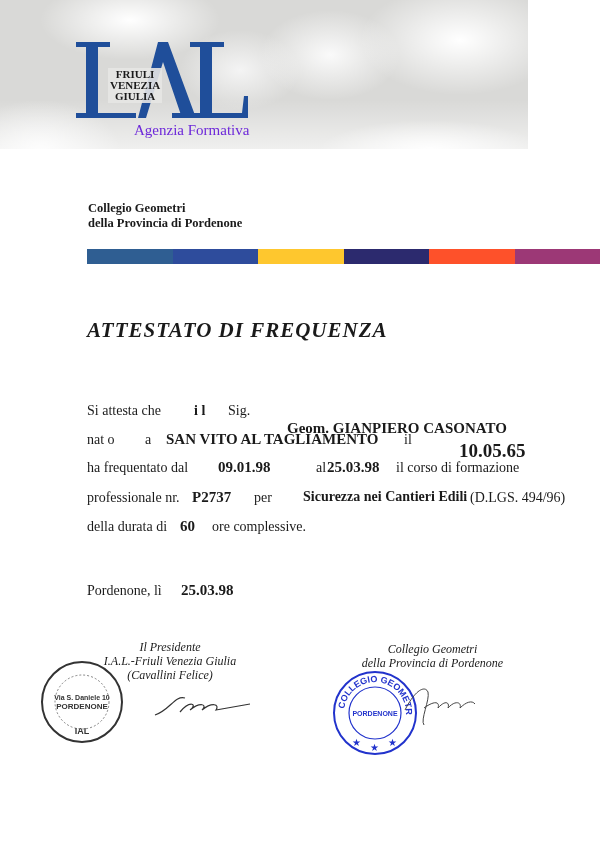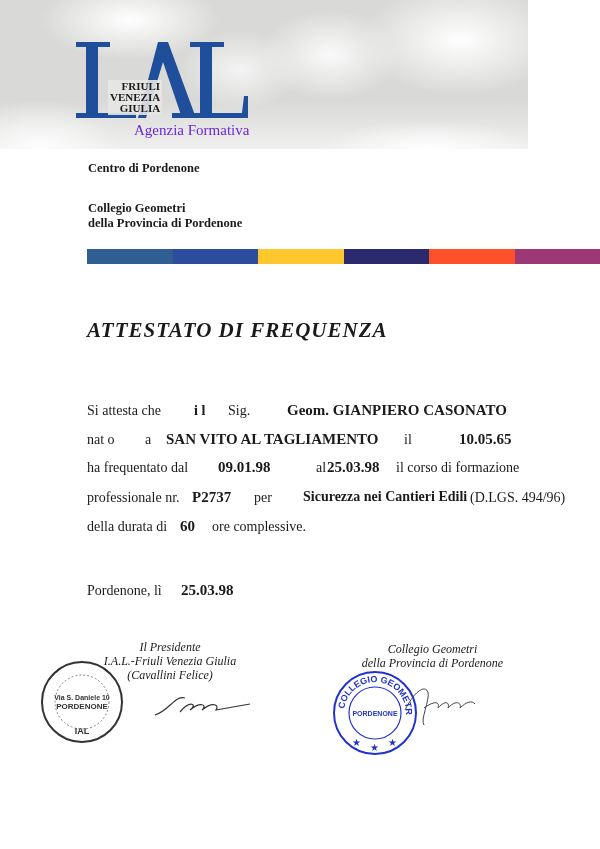--- a/index.html
+++ b/index.html
@@ -8,21 +8,21 @@
     background:
       radial-gradient(ellipse 90px 40px at 130px 20px, #ffffff 0%, rgba(255,255,255,0) 100%),
       radial-gradient(ellipse 80px 50px at 40px 150px, #fbfbfb 0%, rgba(255,255,255,0) 100%),
       radial-gradient(ellipse 100px 55px at 460px 40px, #ffffff 0%, rgba(255,255,255,0) 100%),
       radial-gradient(ellipse 70px 45px at 330px 55px, #fafafa 0%, rgba(255,255,255,0) 100%),
       radial-gradient(ellipse 110px 30px at 430px 150px, #ffffff 0%, rgba(255,255,255,0) 100%),
       radial-gradient(ellipse 60px 40px at 240px 70px, #f4f4f4 0%, rgba(255,255,255,0) 100%),
       #d9d9d7;}
   .clouds-fade{position:absolute;left:0;top:100px;width:528px;height:49px;background:linear-gradient(to bottom, rgba(255,255,255,0), rgba(255,255,255,0.6));}
   .logo{position:absolute;left:76px;top:40px;width:180px;height:100px;}
-  .logo-region{position:absolute;left:32px;top:40px;font-family:"Liberation Serif",serif;font-weight:bold;font-size:11px;line-height:11px;text-align:right;color:#1a1a1a;background:rgba(230,230,228,0.9);padding:1px 2px;}
+  .logo-region{position:absolute;left:32px;top:28px;font-family:"Liberation Serif",serif;font-weight:bold;font-size:11px;line-height:11px;text-align:center;color:#1a1a1a;background:rgba(230,230,228,0.9);padding:1px 2px;}
   .logo-tagline{position:absolute;left:58px;top:82px;font-size:15px;color:#6d28d9;white-space:nowrap;}
   .org{position:absolute;left:88px;font-weight:bold;font-size:12.5px;line-height:15px;}
   .band{position:absolute;left:87px;top:249px;width:513px;height:15px;display:flex;}
   .band div{flex:1;height:100%;}
   .title{position:absolute;left:87px;top:318px;font-style:italic;font-weight:bold;font-size:21px;letter-spacing:1px;}
   .line{position:absolute;font-size:14px;white-space:nowrap;}
   .b{font-weight:bold;}
   .sig-label{position:absolute;font-style:italic;font-size:12px;line-height:14px;text-align:center;white-space:nowrap;}
   .stamp{position:absolute;border-radius:50%;}
 </style>
@@ -49,48 +49,47 @@
   </svg>
   <div class="logo-region">
     <div>FRIULI</div>
     <div>VENEZIA</div>
     <div>GIULIA</div>
   </div>
   <div class="logo-tagline">Agenzia Formativa</div>
 </div>
 
 <div class="org" style="top:161px;">
-  <div>Centro di Pordenone</div>
 </div>
 <div class="org" style="top:201px;">
   <div>Collegio Geometri</div>
   <div>della Provincia di Pordenone</div>
 </div>
 
 <div class="band">
   <div style="background:#2f5e92"></div>
   <div style="background:#2e4c9c"></div>
   <div style="background:#fec72e"></div>
   <div style="background:#2c2a6e"></div>
   <div style="background:#fe512a"></div>
   <div style="background:#9c3876"></div>
 </div>
 
 <div class="title">ATTESTATO DI FREQUENZA</div>
 
 <div class="line" style="left:87px;top:403px;">Si attesta che</div>
 <div class="line b" style="left:194px;top:403px;">i l</div>
 <div class="line" style="left:228px;top:403px;">Sig.</div>
-<div class="line b" style="left:287px;top:402px;font-size:15px;">Geom.  GIANPIERO  CASONATO</div>
+<div class="line b" style="left:287px;top:420px;font-size:15px;">Geom.  GIANPIERO  CASONATO</div>
 
 <div class="line" style="left:87px;top:432px;">nat o</div>
 <div class="line" style="left:145px;top:432px;">a</div>
 <div class="line b" style="left:166px;top:431px;font-size:15px;">SAN VITO AL TAGLIAMENTO</div>
 <div class="line" style="left:404px;top:432px;">il</div>
-<div class="line b" style="left:459px;top:431px;font-size:15px;">10.05.65</div>
+<div class="line b" style="left:459px;top:440px;font-size:19px;">10.05.65</div>
 
 <div class="line" style="left:87px;top:460px;">ha frequentato dal</div>
 <div class="line b" style="left:218px;top:459px;font-size:15px;">09.01.98</div>
 <div class="line" style="left:292px;top:460px;margin-left:24px;">al</div>
 <div class="line b" style="left:327px;top:459px;font-size:15px;">25.03.98</div>
 <div class="line" style="left:396px;top:460px;">il corso di formazione</div>
 
 <div class="line" style="left:87px;top:490px;">professionale  nr.</div>
 <div class="line b" style="left:192px;top:489px;font-size:15px;">P2737</div>
 <div class="line" style="left:254px;top:490px;">per</div>

